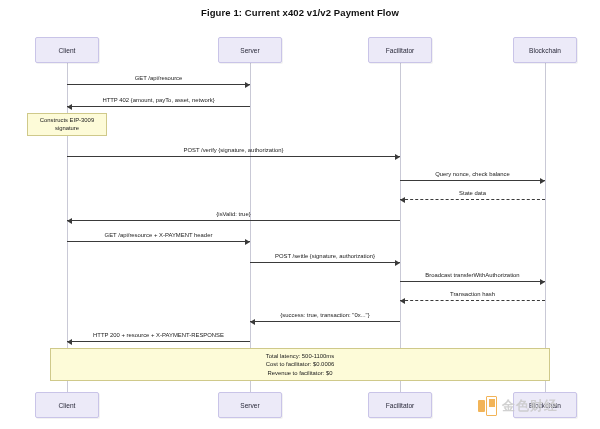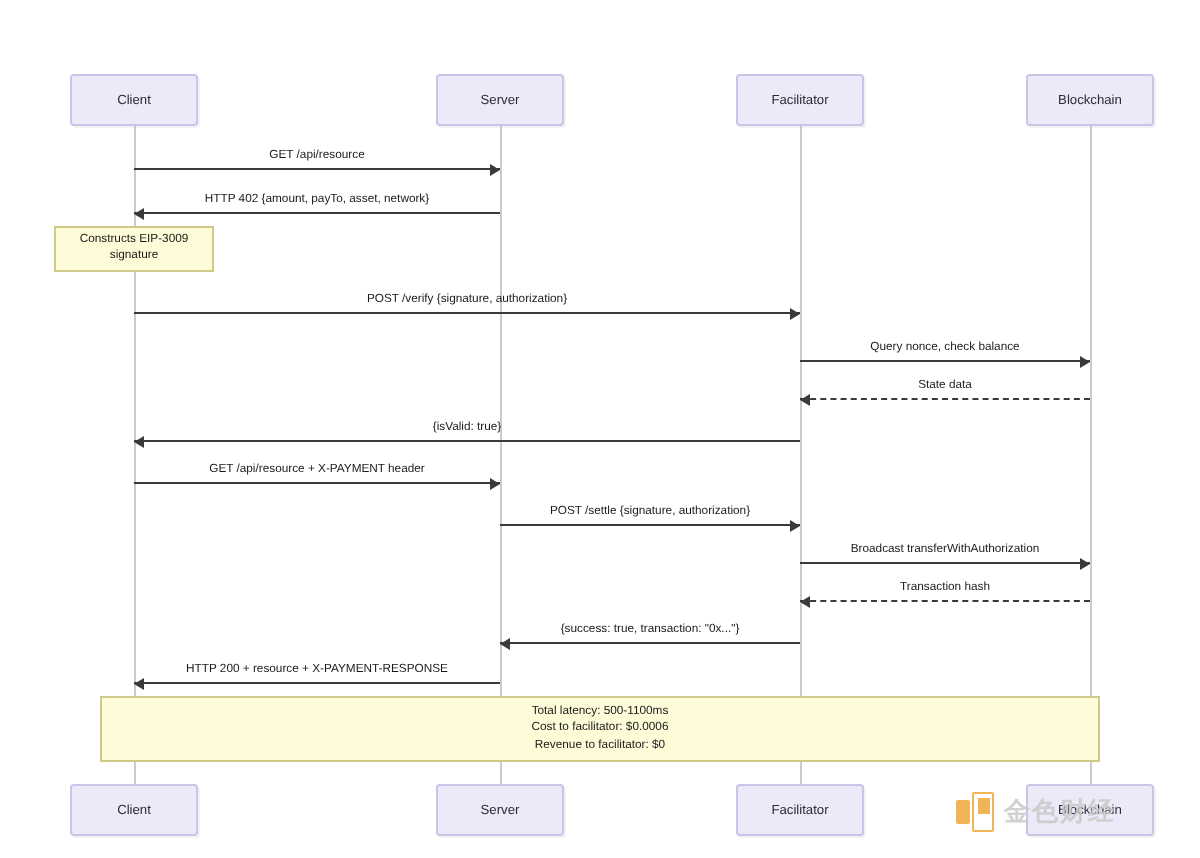--- a/index.html
+++ b/index.html
@@ -99,20 +99,21 @@
   }
   .wm-text{
     font-size:13px;color:#c9c9c9;letter-spacing:1px;font-weight:bold;
   }
 </style>
 </head>
 <body>
 
 <div id="canvas">
 
+  <div class="title">Figure 1: Current x402 v1/v2 Payment Flow</div>
 
   <div id="lifelines">
       <div class="lifeline" style="left: 67px; top: 63px; height: 329px;"></div>
       <div class="lifeline" style="left: 250px; top: 63px; height: 329px;"></div>
       <div class="lifeline" style="left: 400px; top: 63px; height: 329px;"></div>
       <div class="lifeline" style="left: 545px; top: 63px; height: 329px;"></div>
     </div>
   <div id="actors-top">
       <div class="actor shadow" style="left: 35px; top: 37px; width: 64px;">Client</div>
       <div class="actor shadow" style="left: 218px; top: 37px; width: 64px;">Server</div>

